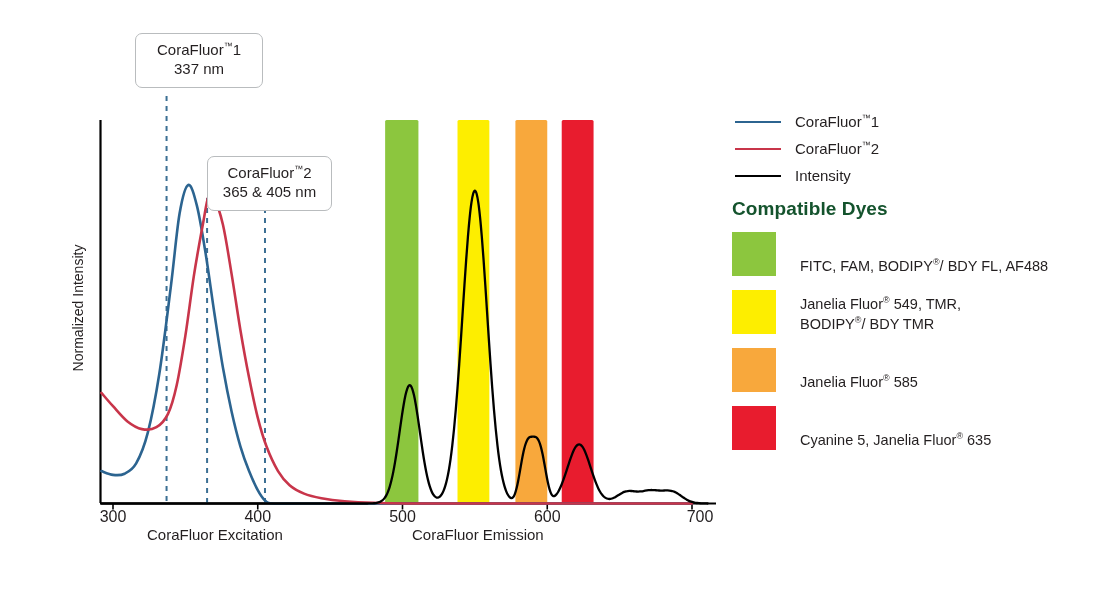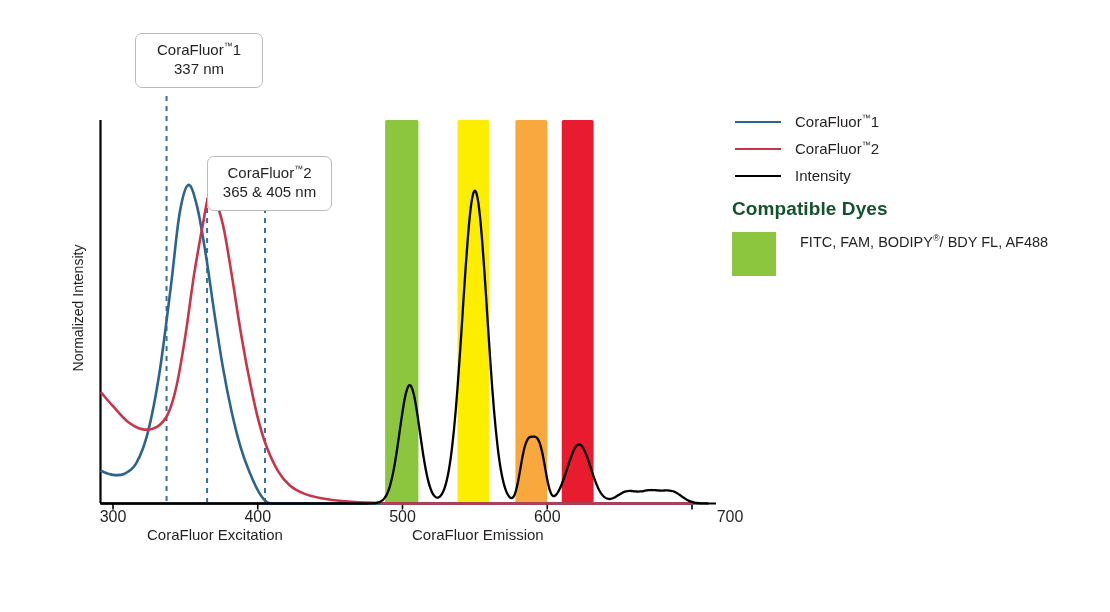--- a/index.html
+++ b/index.html
@@ -146,21 +146,21 @@
   }
 
   #dyes-list {
     position: absolute;
     left: 0;
     top: 232px;
     width: 380px;
   }
   .dye-row {
     display: flex;
-    align-items: flex-start;
+    align-items: flex-end;
     margin-bottom: 14px;
     min-height: 44px;
   }
   .dye-swatch {
     width: 44px;
     height: 44px;
     flex: 0 0 auto;
     margin-left: 2px;
     margin-right: 24px;
   }
@@ -224,21 +224,21 @@
         <span>CoraFluor</span><sup>™</sup><span>2</span>
       </span>
       <span class="ln">365 &amp; 405 nm</span>
     </div>
 
     <div id="tick-labels">
         <div class="axis-tick" style="left: 83px; top: 508px;">300</div>
         <div class="axis-tick" style="left: 227.75px; top: 508px;">400</div>
         <div class="axis-tick" style="left: 372.5px; top: 508px;">500</div>
         <div class="axis-tick" style="left: 517.25px; top: 508px;">600</div>
-        <div class="axis-tick" style="left: 700px; top: 508px;">700</div>
+        <div class="axis-tick" style="left: 670px; top: 508px;">700</div>
       </div>
 
     <div class="axis-sub" id="sub-exc">CoraFluor Excitation</div>
     <div class="axis-sub" id="sub-emi">CoraFluor Emission</div>
     <div id="ylabel">Normalized Intensity</div>
   </div>
 
   <div id="right-panel">
     <div class="series-legend" id="series-legend">
         <div class="series-row">
@@ -253,16 +253,28 @@
           <span class="series-swatch" style="border-top-color: rgb(0, 0, 0);"></span>
           <span class="series-label">Intensity</span>
         </div>
       </div>
     <div id="dyes-title">Compatible Dyes</div>
     <div id="dyes-list">
         <div class="dye-row">
           <div class="dye-swatch" style="background: rgb(140, 198, 62);"></div>
           <div class="dye-label"><span>FITC, FAM, BODIPY<sup>®</sup>/ BDY FL, AF488</span></div>
         </div>
+        <div class="dye-row">
+          <div class="dye-swatch" style="background: rgb(253, 238, 0);"></div>
+          <div class="dye-label"><span>Janelia Fluor<sup>®</sup> 549, TMR,</span><span class="ln2">BODIPY<sup>®</sup>/ BDY TMR</span></div>
+        </div>
+        <div class="dye-row">
+          <div class="dye-swatch" style="background: rgb(248, 168, 60);"></div>
+          <div class="dye-label"><span>Janelia Fluor<sup>®</sup> 585</span></div>
+        </div>
+        <div class="dye-row">
+          <div class="dye-swatch" style="background: rgb(232, 28, 46);"></div>
+          <div class="dye-label"><span>Cyanine 5, Janelia Fluor<sup>®</sup> 635</span></div>
+        </div>
       </div>
   </div>
 
 </div>
 
 </body></html>

